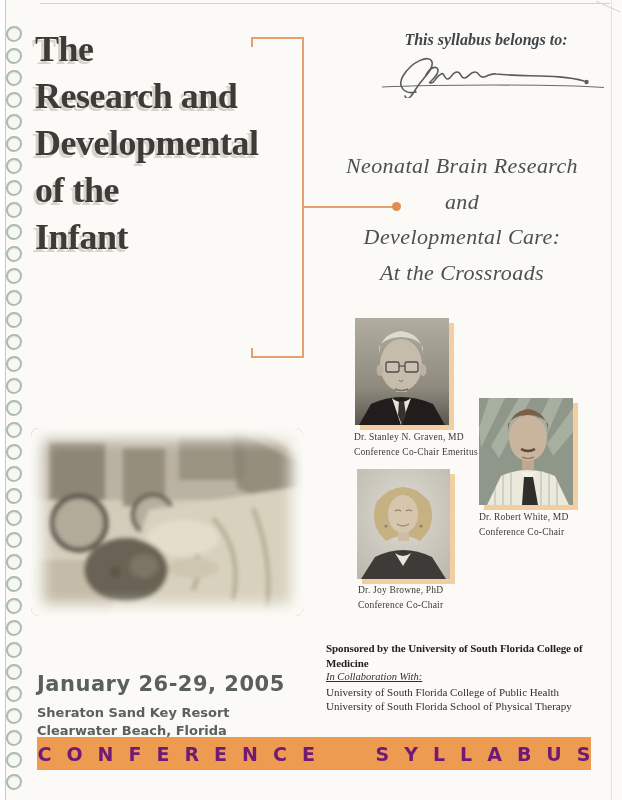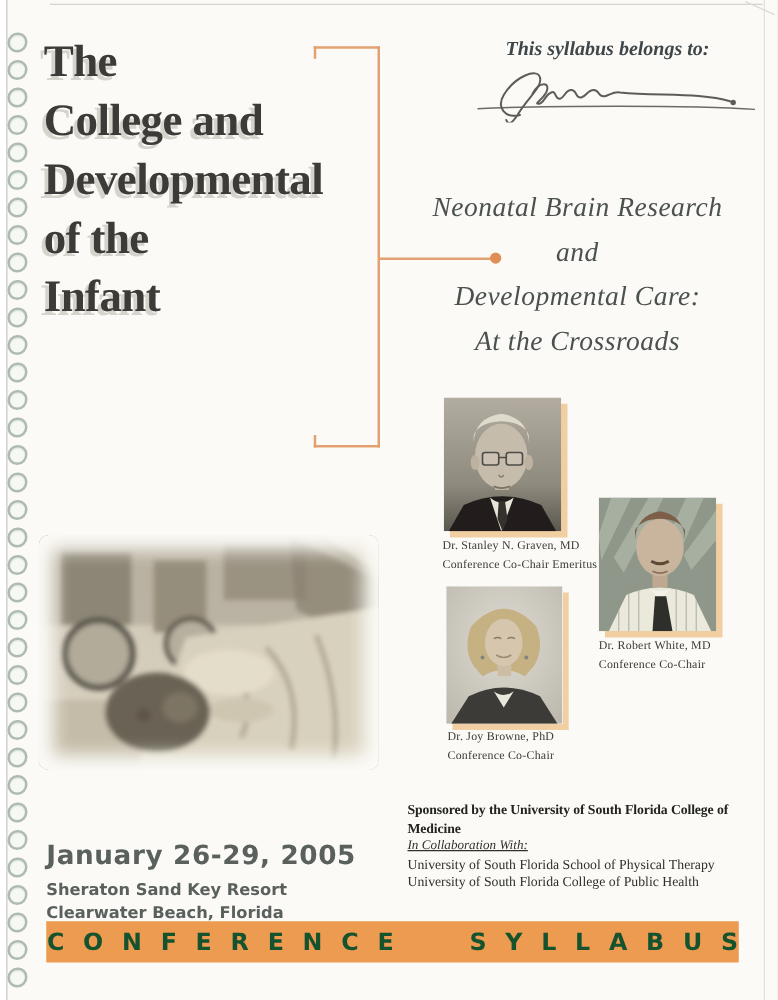--- a/index.html
+++ b/index.html
@@ -47,38 +47,38 @@
   .event .l3{font-size:13px;font-weight:bold;line-height:18px;}
 
   
   .sponsor{position:absolute;left:326px;top:641px;width:286px;font-size:11px;line-height:14.5px;color:#30302d;}
   .sponsor .head{font-weight:bold;font-size:11px;letter-spacing:-0.1px;color:#232320;}
   .sponsor .collab{font-style:italic;text-decoration:underline;font-size:10.5px;}
 
   
   .banner{position:absolute;left:37px;top:737px;width:554px;height:33px;background:#ee9b52;
           display:flex;align-items:center;justify-content:center;
-          font-family:"DejaVu Sans",sans-serif;font-weight:bold;font-size:19px;color:#14532d;
+          font-family:"DejaVu Sans",sans-serif;font-weight:bold;font-size:19px;color:#701a75;
           letter-spacing:15px;word-spacing:24px;padding-left:15px;box-sizing:border-box;white-space:nowrap;}
 </style>
 </head>
 <body>
 
 <div class="page">
 
   <div class="edge-left"></div>
   <div class="edge-top"></div>
   <div class="edge-right"></div>
   <div class="corner-mark"></div>
 
   <div></div>
 
   <div class="title">
     <div>The</div>
-    <div>College and</div>
+    <div>Research and</div>
     <div>Developmental</div>
     <div>of the</div>
     <div>Infant</div>
   </div>
 
   <div class="br" style="left:251px;top:37px;width:53px;height:2px;"></div>
   <div class="br" style="left:251px;top:37px;width:2px;height:10px;"></div>
   <div class="br" style="left:302px;top:37px;width:2px;height:321px;"></div>
   <div class="br" style="left:303px;top:206px;width:91px;height:2px;"></div>
   <div class="br-dot"></div>
@@ -247,22 +247,22 @@
 
   <div class="event">
     <div class="l1">January 26-29, 2005</div>
     <div class="l2">Sheraton Sand Key Resort</div>
     <div class="l3">Clearwater Beach, Florida</div>
   </div>
 
   <div class="sponsor">
     <div class="head">Sponsored by the University of South Florida College of Medicine</div>
     <div class="collab">In Collaboration With:</div>
+    <div>University of South Florida College of Public Health</div>
     <div>University of South Florida School of Physical Therapy</div>
-    <div>University of South Florida College of Public Health</div>
   </div>
 
   <div class="banner">CONFERENCE SYLLABUS</div>
 
 <div class="hole" style="top: 26px;"></div>
     <div class="hole" style="top: 48px;"></div>
     <div class="hole" style="top: 70px;"></div>
     <div class="hole" style="top: 92px;"></div>
     <div class="hole" style="top: 114px;"></div>
     <div class="hole" style="top: 136px;"></div>

